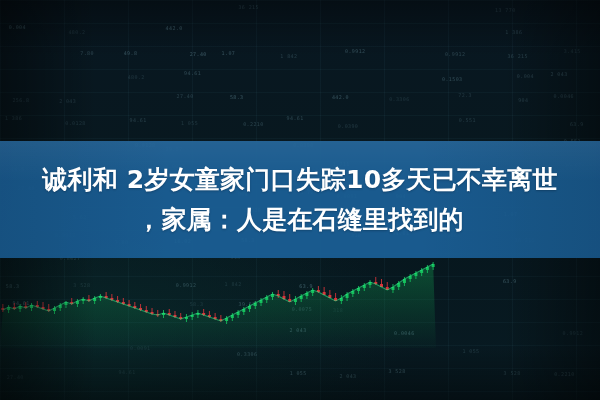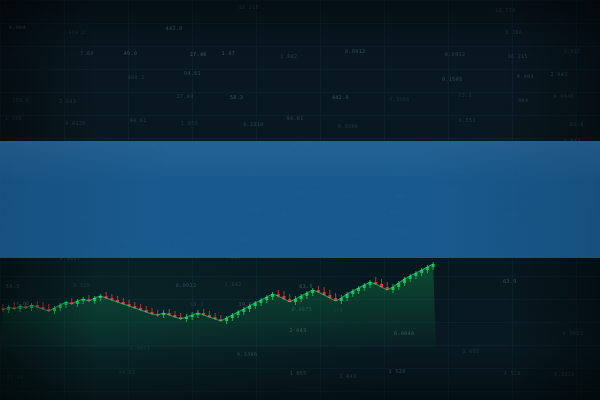--- a/index.html
+++ b/index.html
@@ -389,15 +389,17 @@
       <rect x="431.64" y="16" width="2.9831578947368422" height="3" fill="#16c55f" opacity="0.95"></rect>
       <path d="M 2.87 62.00 L 8.61 59.00 L 14.34 61.00 L 20.08 58.00 L 25.82 60.00 L 31.55 57.00 L 37.29 59.00 L 43.03 61.00 L 48.76 63.00 L 54.50 60.00 L 60.24 57.00 L 65.97 54.00 L 71.71 56.00 L 77.45 53.00 L 83.18 51.00 L 88.92 53.00 L 94.66 50.00 L 100.39 48.00 L 106.13 50.00 L 111.87 52.00 L 117.61 54.00 L 123.34 56.00 L 129.08 58.00 L 134.82 60.00 L 140.55 62.00 L 146.29 64.00 L 152.03 66.00 L 157.76 67.00 L 163.50 65.00 L 169.24 67.00 L 174.97 69.00 L 180.71 71.00 L 186.45 69.00 L 192.18 67.00 L 197.92 65.00 L 203.66 67.00 L 209.39 69.00 L 215.13 71.00 L 220.87 73.00 L 226.61 70.00 L 232.34 67.00 L 238.08 64.00 L 243.82 61.00 L 249.55 58.00 L 255.29 55.00 L 261.03 52.00 L 266.76 49.00 L 272.50 46.00 L 278.24 48.00 L 283.97 51.00 L 289.71 54.00 L 295.45 51.00 L 301.18 48.00 L 306.92 45.00 L 312.66 42.00 L 318.39 44.00 L 324.13 47.00 L 329.87 50.00 L 335.61 53.00 L 341.34 50.00 L 347.08 46.00 L 352.82 43.00 L 358.55 40.00 L 364.29 37.00 L 370.03 34.00 L 375.76 36.00 L 381.50 39.00 L 387.24 42.00 L 392.97 39.00 L 398.71 35.00 L 404.45 31.00 L 410.18 28.00 L 415.92 25.00 L 421.66 22.00 L 427.39 19.00 L 433.13 16.00" fill="none" stroke="#2ef08a" stroke-width="1.1" opacity="0.55"></path>
     </svg>
 
   <div class="bg-vignette"></div>
 
   <div class="headline-band"></div>
   <div class="band-sheen"></div>
 
   <div class="headline">
+    <div class="headline-line">诚利和  2岁女童家门口失踪10多天已不幸离世</div>
+    <div class="headline-line">，家属：人是在石缝里找到的</div>
   </div>
 
 </div>
 
 </body></html>

